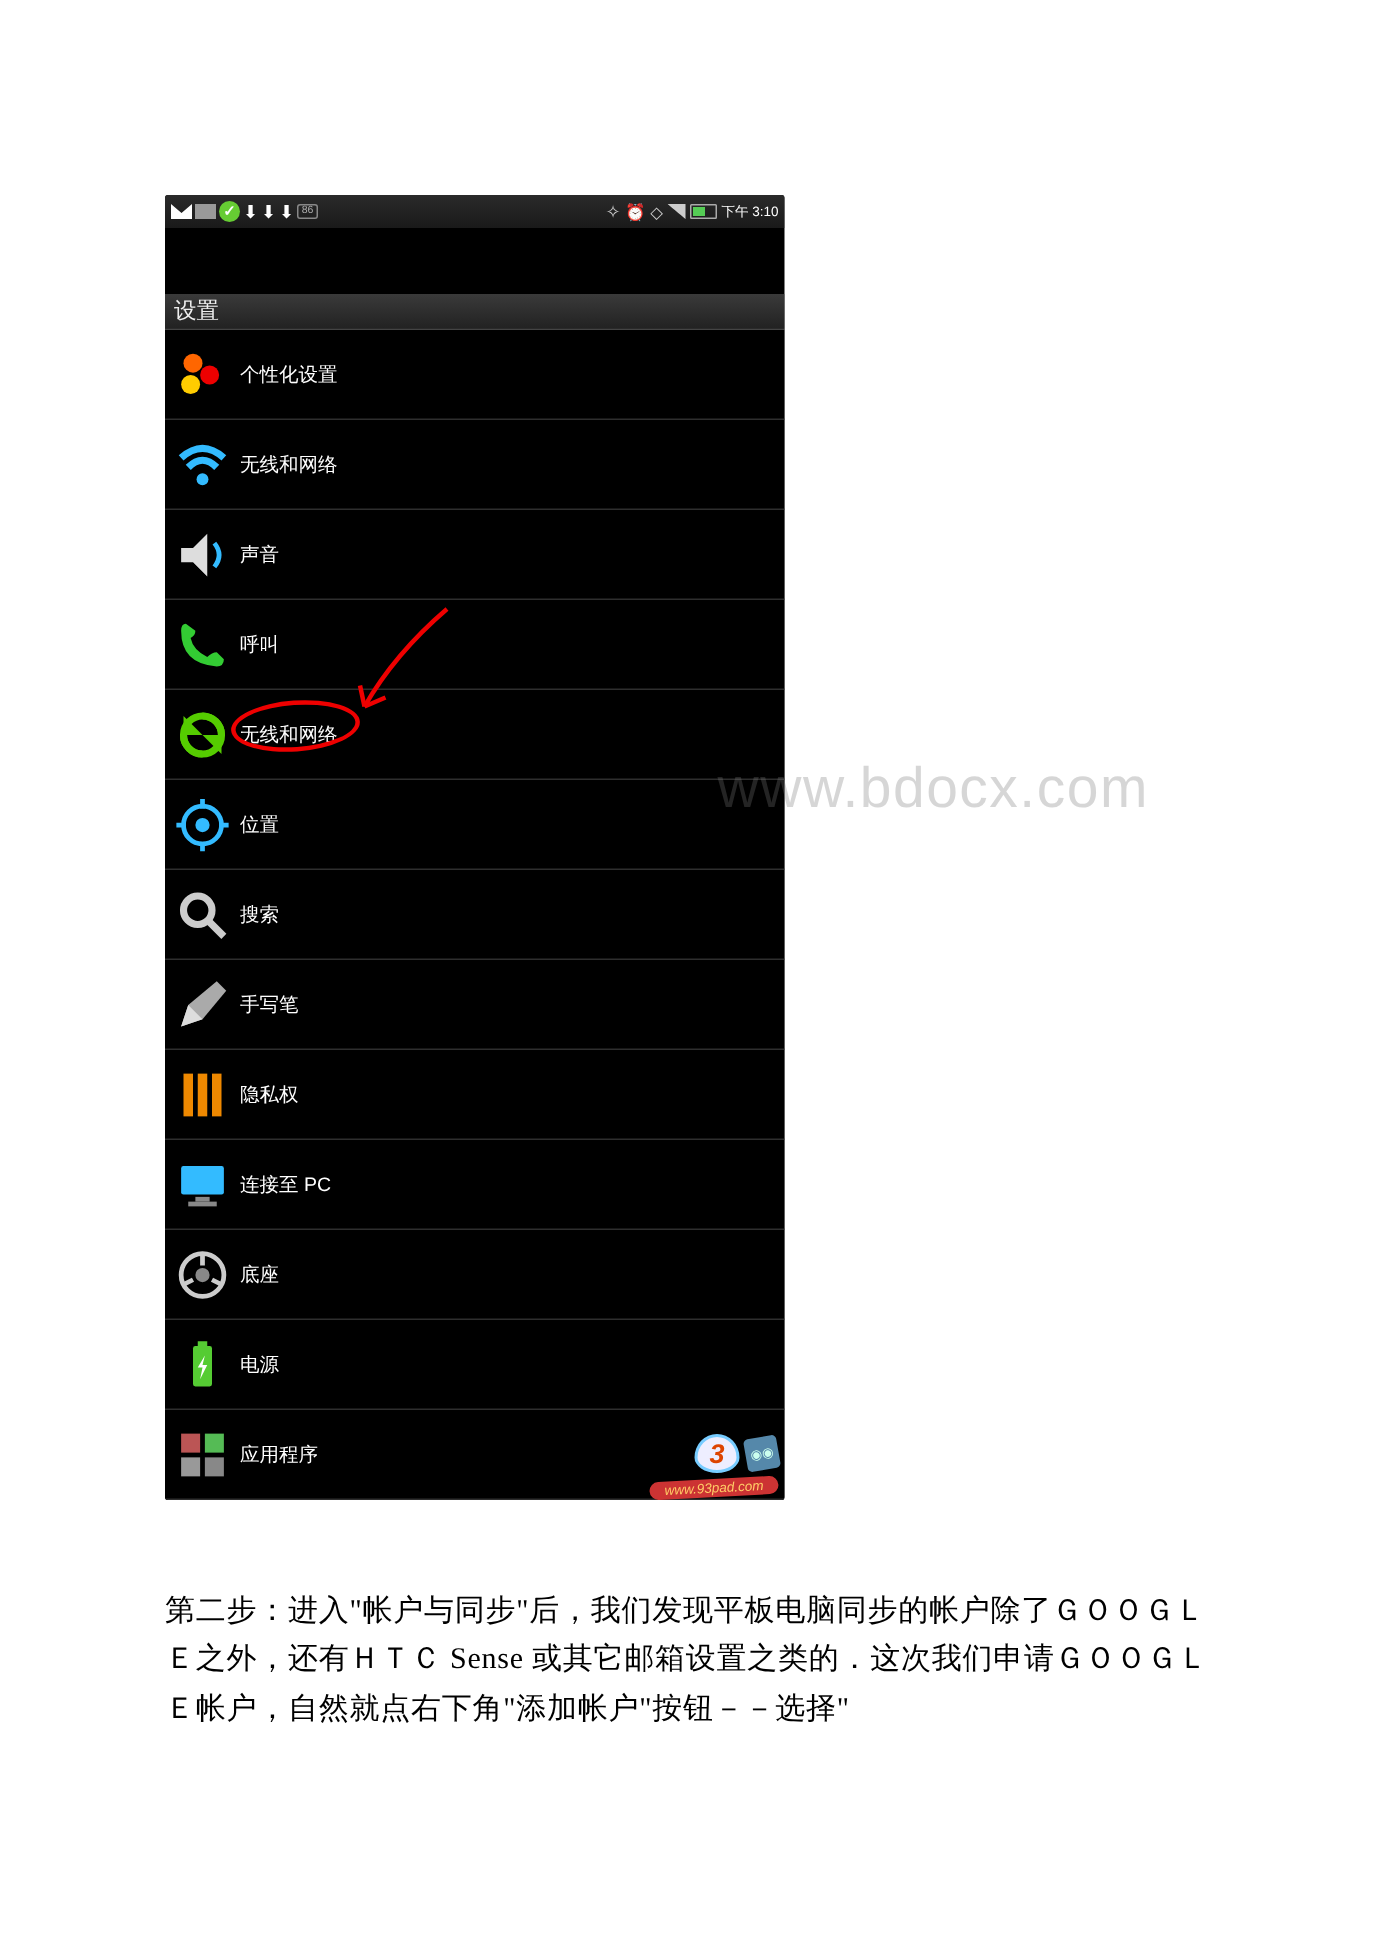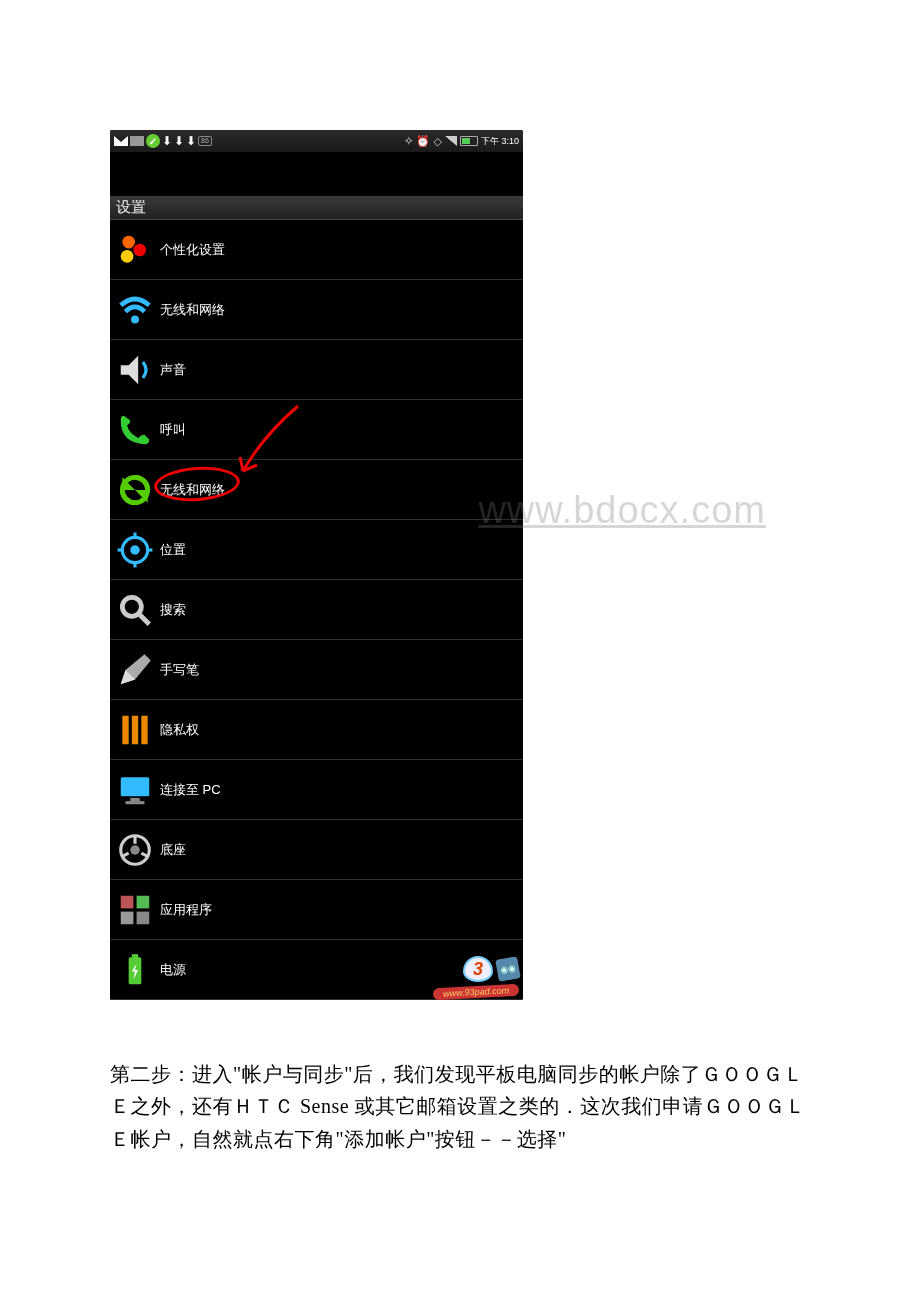--- a/index.html
+++ b/index.html
@@ -77,27 +77,26 @@
     border-radius: 50%;
     left: 44px;
     top: 247px;
     transform: rotate(-4deg);
     pointer-events: none;
   }
   .arrow-annot { position: absolute; left: 118px; top: 181px; pointer-events: none; }
   .watermark {
     position: absolute;
     left: 52%;
-    top: 489px;
+    top: 505px;
     font-size: 38px;
     color: rgba(120,120,120,0.3);
     font-family: Arial, sans-serif;
     letter-spacing: 1px;
     pointer-events: none;
-    text-decoration: underline;
   }
   .badge {
     position: absolute;
     right: 4px;
     bottom: 18px;
     display: flex;
     align-items: center;
     gap: 4px;
   }
   .badge-num {
@@ -302,38 +301,38 @@
             <circle cx="12" cy="12" r="3" fill="#888"></circle>
             <path d="M12 3 L12 8 M4 16 L8 14 M20 16 L16 14" stroke="#ccc" stroke-width="2"></path>
           </svg>
       </div>
       <span class="lbl">底座</span>
     </div>
 
     <div class="row">
       <div class="ico">
         <svg viewBox="0 0 24 24">
+            <rect x="8" y="4" width="8" height="17" rx="1" fill="#5c3"></rect>
+            <rect x="10" y="2" width="4" height="3" fill="#5c3"></rect>
+            <path d="M13 8 L10 13 L12 13 L11 18 L14 12 L12 12 Z" fill="#fff"></path>
+          </svg>
+      </div>
+      <span class="lbl">电源</span>
+    </div>
+
+    <div class="row">
+      <div class="ico">
+        <svg viewBox="0 0 24 24">
             <rect x="3" y="3" width="8" height="8" fill="#b55"></rect>
             <rect x="13" y="3" width="8" height="8" fill="#5b5"></rect>
             <rect x="3" y="13" width="8" height="8" fill="#999"></rect>
             <rect x="13" y="13" width="8" height="8" fill="#888"></rect>
           </svg>
       </div>
       <span class="lbl">应用程序</span>
-    </div>
-
-    <div class="row">
-      <div class="ico">
-        <svg viewBox="0 0 24 24">
-            <rect x="8" y="4" width="8" height="17" rx="1" fill="#5c3"></rect>
-            <rect x="10" y="2" width="4" height="3" fill="#5c3"></rect>
-            <path d="M13 8 L10 13 L12 13 L11 18 L14 12 L12 12 Z" fill="#fff"></path>
-          </svg>
-      </div>
-      <span class="lbl">电源</span>
     </div>
 
     <div class="circle-annot"></div>
     <svg class="arrow-annot" width="90" height="90">
       <path d="M70 5 Q35 35 15 70" stroke="#e00" stroke-width="3" fill="none"></path>
       <path d="M15 70 L12 56 M15 70 L29 64" stroke="#e00" stroke-width="3" fill="none"></path>
     </svg>
 
     <div class="badge">
       <div class="badge-num">3</div>

